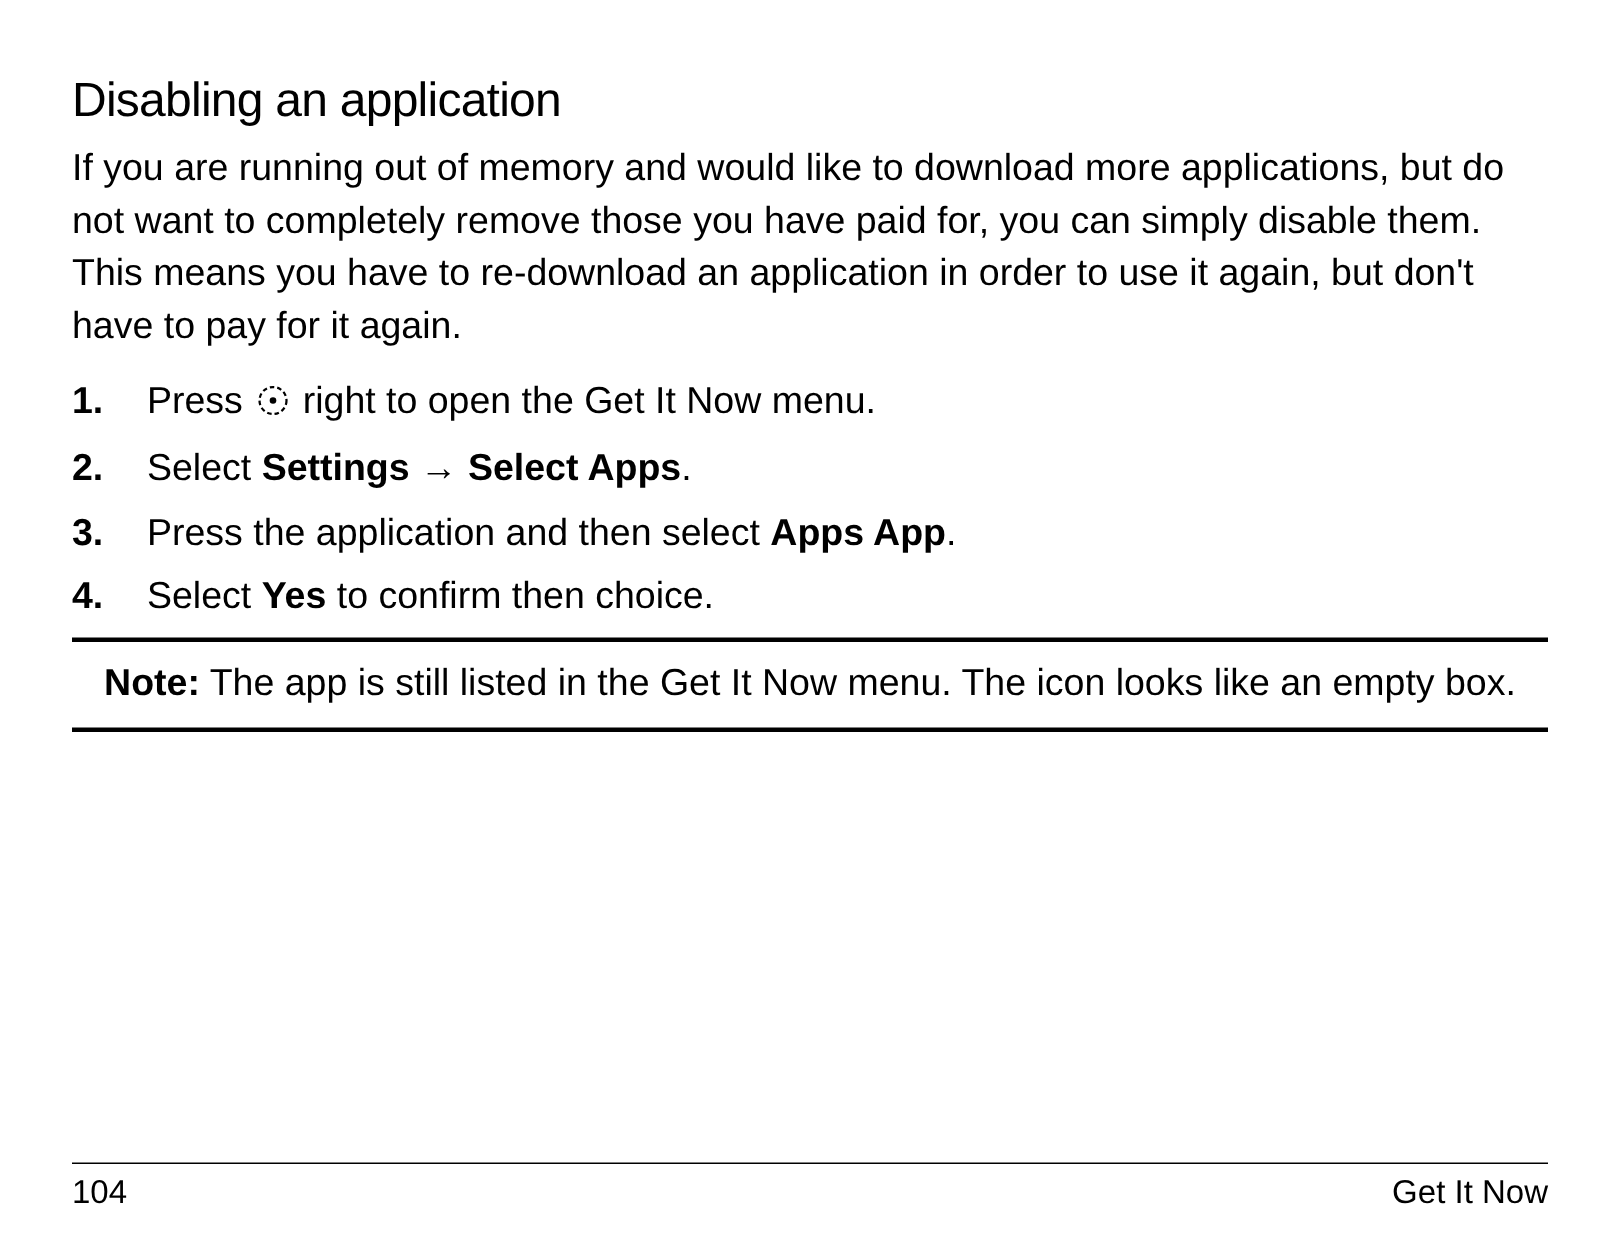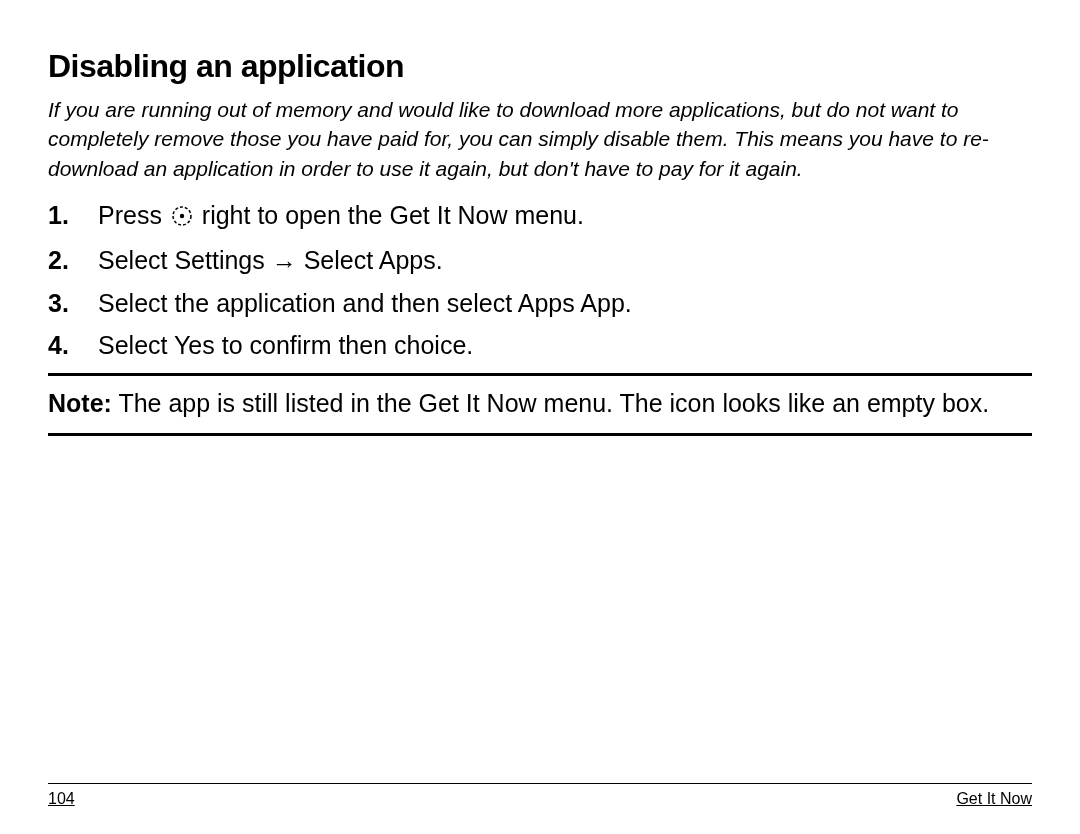--- a/index.html
+++ b/index.html
@@ -11,29 +11,28 @@
       width: 1080px;
       height: 834px;
       background: #ffffff;
       font-family: Arial, Helvetica, sans-serif;
       color: #000000;
       position: relative;
       padding: 48px 48px 0 48px;
     }
     .heading {
       font-size: 32px;
-      font-weight: bold;
+      font-weight: normal;
       margin-bottom: 10px;
       letter-spacing: -0.5px;
     }
     .intro {
-      font-size: 21px;
+      font-size: 25px;
       line-height: 1.4;
       margin-bottom: 14px;
-      font-style: italic;
     }
     .steps {
       list-style: none;
       counter-reset: step;
       margin-bottom: 10px;
     }
     .steps li {
       counter-increment: step;
       font-size: 25px;
       line-height: 1.45;
@@ -42,21 +41,21 @@
       margin-bottom: 6px;
     }
     .steps li::before {
       content: counter(step) ".";
       font-weight: bold;
       position: absolute;
       left: 0;
       top: 0;
     }
     .bold {
-      font-weight: normal;
+      font-weight: bold;
     }
     .arrow {
       font-weight: bold;
     }
     .nav-icon {
       display: inline-block;
       vertical-align: -3px;
       margin: 0 2px;
     }
     .note-block {
@@ -65,53 +64,53 @@
       padding: 10px 0 12px 0;
       font-size: 25px;
       line-height: 1.4;
     }
     .note-block .note-label {
       font-weight: bold;
     }
     .note-body {
       padding-left: 72px;
       text-indent: -72px;
+      text-align: center;
     }
     .footer {
       position: absolute;
       bottom: 26px;
       left: 48px;
       right: 48px;
       border-top: 1.5px solid #000;
       padding-top: 6px;
-      font-size: 16px;
+      font-size: 22px;
       display: flex;
       justify-content: space-between;
-      text-decoration: underline;
     }
   </style>
 </head>
 <body>
 
 <h2 class="heading">Disabling an application</h2>
 
 <p class="intro">If you are running out of memory and would like to download more applications, but do not want to completely remove those you have paid for, you can simply disable them. This means you have to re-download an application in order to use it again, but don't have to pay for it again.</p>
 
 <ol class="steps">
   <li>
     <span>Press </span><span class="nav-icon"><svg width="22" height="22" viewBox="0 0 22 22">
           <circle cx="11" cy="11" r="9" fill="none" stroke="#000" stroke-width="1.5" stroke-dasharray="3,2"></circle>
           <circle cx="11" cy="11" r="2.2" fill="#000"></circle>
         </svg></span><span> right to open the Get It Now menu.</span>
   </li>
   <li>
     <span>Select </span><span class="bold">Settings</span><span class="arrow"> → </span><span class="bold">Select Apps</span><span>.</span>
   </li>
   <li>
-    <span>Select the application and then select </span><span class="bold">Apps App</span><span>.</span>
+    <span>Press the application and then select </span><span class="bold">Apps App</span><span>.</span>
   </li>
   <li>
     <span>Select </span><span class="bold">Yes</span><span> to confirm then choice.</span>
   </li>
 </ol>
 
 <div class="note-block">
   <div class="note-body">
     <span class="note-label">Note:</span><span> The app is still listed in the Get It Now menu. The icon looks like an empty box.</span>
   </div>

